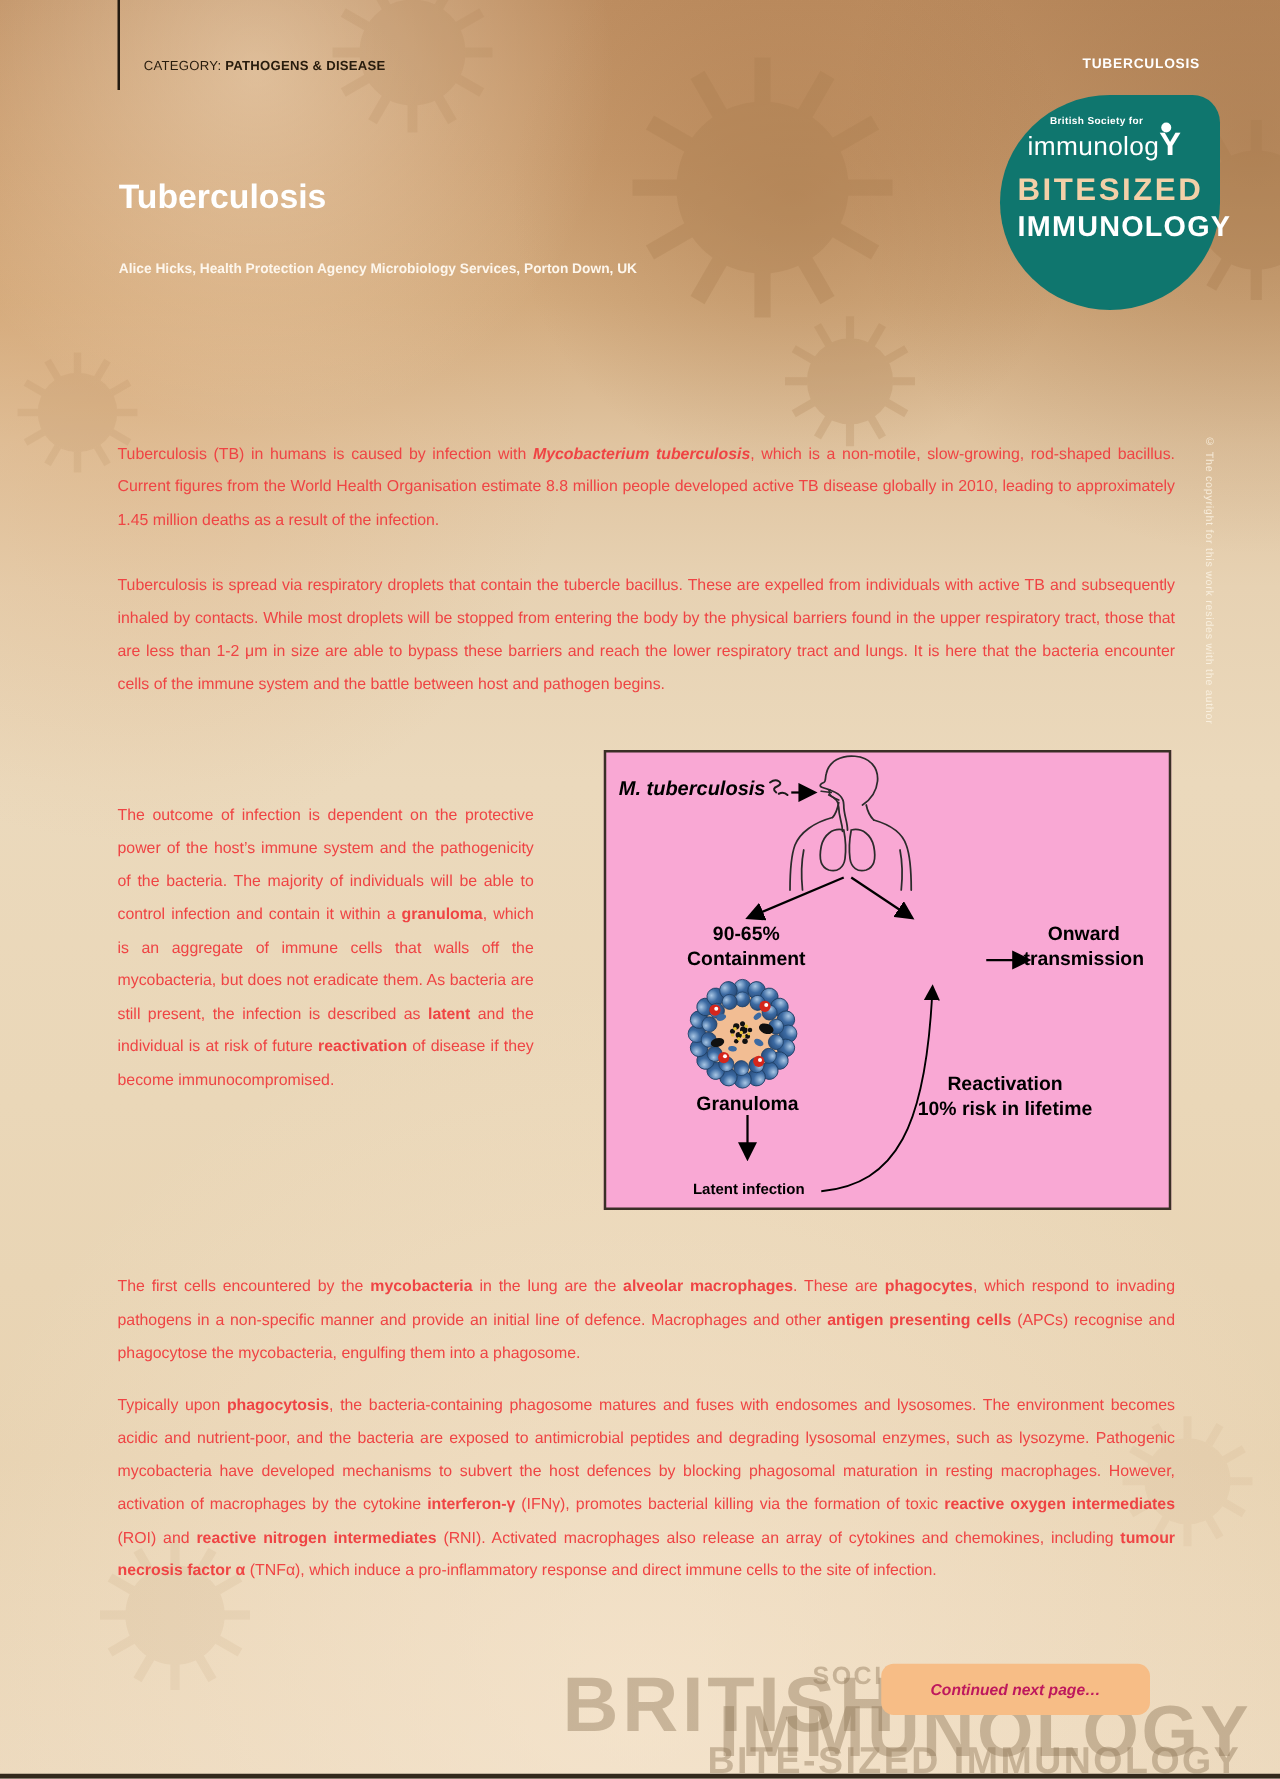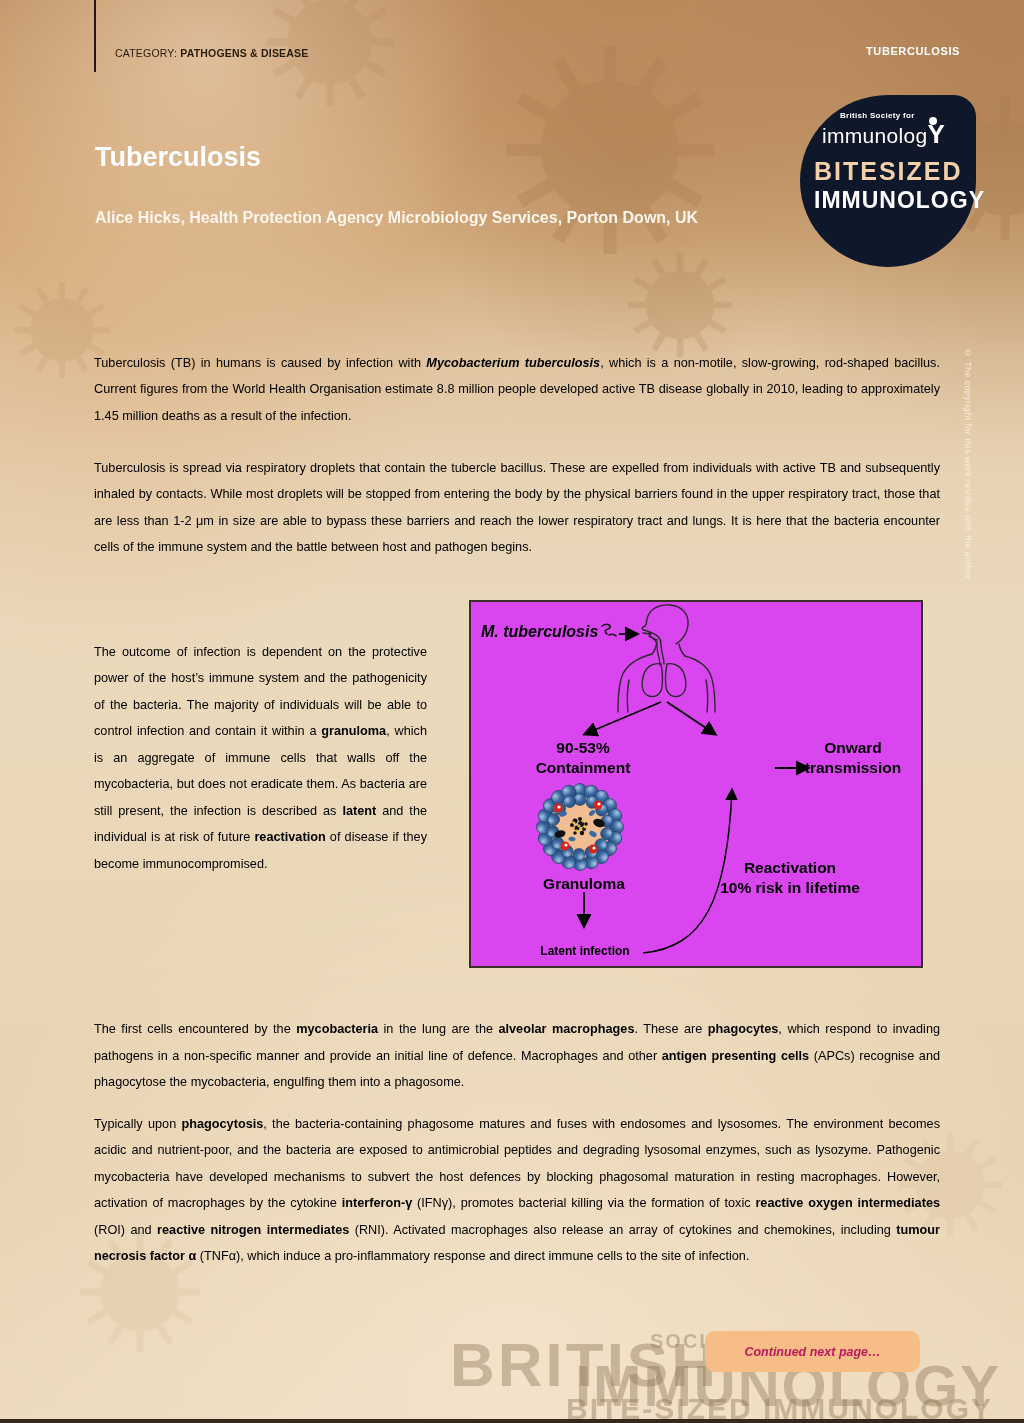--- a/index.html
+++ b/index.html
@@ -16,40 +16,40 @@
       radial-gradient(circle at 50% 96%, rgba(250,235,215,0.55) 0%, rgba(250,235,215,0) 40%),
       linear-gradient(180deg,#bd8d60 0%,#c89a6c 9%,#d3ab7e 17%,#e0c4a0 25%,#e7d2b3 33%,#ebd9bc 44%,#ead7b8 62%,#e8d3b2 82%,#ecd9bd 100%);}
   .bgtex{position:absolute;inset:0;z-index:0;pointer-events:none;}
   .bottom-edge{left:0;bottom:0;width:1024px;height:4px;background:#33291c;z-index:4;}
   
   .tickline{left:94px;top:0;width:2px;height:72px;background:#221a10;z-index:2;}
   .category{left:115px;top:47px;font-size:10.5px;color:#281c0d;letter-spacing:.2px;z-index:2;}
   .category .b{font-weight:bold;}
   .pagetag{top:45px;right:64px;font-size:11px;font-weight:bold;color:#ffffff;letter-spacing:.6px;z-index:3;}
   .title{left:95px;top:142px;font-size:27px;font-weight:bold;color:#ffffff;z-index:2;}
-  .subtitle{left:95px;top:209px;font-size:16px;font-weight:bold;color:#fdf6ec;z-index:2;}
-  
-  .logo{left:800px;top:95px;width:176px;height:172px;background:#0f172a;
+  .subtitle{left:95px;top:209px;font-size:11px;font-weight:bold;color:#fdf6ec;z-index:2;}
+  
+  .logo{left:800px;top:76px;width:176px;height:172px;background:#0f766e;
         border-radius:50% 22px 50% 50%;z-index:2;}
   .logo-small{position:absolute;left:40px;top:16px;font-size:8px;font-weight:bold;color:#fff;letter-spacing:.3px;}
   .logo-name{position:absolute;left:22px;top:24px;font-size:21px;color:#fff;letter-spacing:.3px;}
   .logo-name .lg-y{font-weight:800;font-size:26px;text-transform:uppercase;}
   .lg-dot{position:absolute;width:8px;height:8px;border-radius:50%;background:#fff;right:8px;top:-2px;}
   .logo-bite{position:absolute;left:14px;top:62px;font-size:25px;font-weight:800;color:#f3d0a8;letter-spacing:2px;}
   .logo-imm{position:absolute;left:14px;top:92px;font-size:23px;font-weight:800;color:#ffffff;letter-spacing:1px;}
   
-  .para{position:absolute;text-align:justify;font-size:12.7px;line-height:26.5px;color:#000000;z-index:2;}
+  .para{position:absolute;text-align:justify;font-size:12.7px;line-height:26.5px;color:#ef4444;z-index:2;}
   .rb{font-weight:bold;} .ri{font-style:italic;}
   .p1{left:94px;top:337px;width:846px;}
   .p2{left:94px;top:442px;width:846px;}
   .p3{left:94px;top:626px;width:333px;}
   .p4{left:94px;top:992px;width:846px;margin-top:24px;}
   .p5{left:94px;top:1098px;width:846px;}
   
-  .diagram{left:469px;top:600px;width:450px;height:364px;background:#d946ef;
+  .diagram{left:483px;top:600px;width:450px;height:364px;background:#f9a8d4;
            border:2px solid #3a2f26;z-index:2;}
   .dlabel{position:absolute;font-weight:bold;color:#000;text-align:center;font-size:15.5px;line-height:20px;}
   .org{left:10px;top:20px;width:130px;font-size:16px;font-style:italic;text-align:left;}
   .contain{left:32px;top:136px;width:160px;}
   .active{left:169px;top:136px;width:160px;}
   .onward{left:322px;top:136px;width:120px;}
   .granlab{left:33px;top:272px;width:160px;}
   .latent{left:34px;top:339px;width:160px;font-size:12px;}
   .react{left:239px;top:256px;width:160px;}
   
@@ -237,21 +237,21 @@
       </g>
     </g>
 
     <line x1="113" y1="290" x2="113" y2="324" stroke="#000" stroke-width="1.8" marker-end="url(#ah)"></line>
 
     <path d="M 172 351 C 232 345 256 300 261 188" fill="none" stroke="#000" stroke-width="1.5" marker-end="url(#ah)"></path>
   </svg>
 
   <div class="dlabel org">M. tuberculosis</div>
   <div class="dlabel contain">
-      <div>90-53%</div>
+      <div>90-65%</div>
       <div>Containment</div>
     </div>
   <div class="dlabel onward">
       <div>Onward</div>
       <div>transmission</div>
     </div>
   <div class="dlabel granlab">Granuloma</div>
   <div class="dlabel latent">Latent infection</div>
   <div class="dlabel react">
       <div>Reactivation</div>

